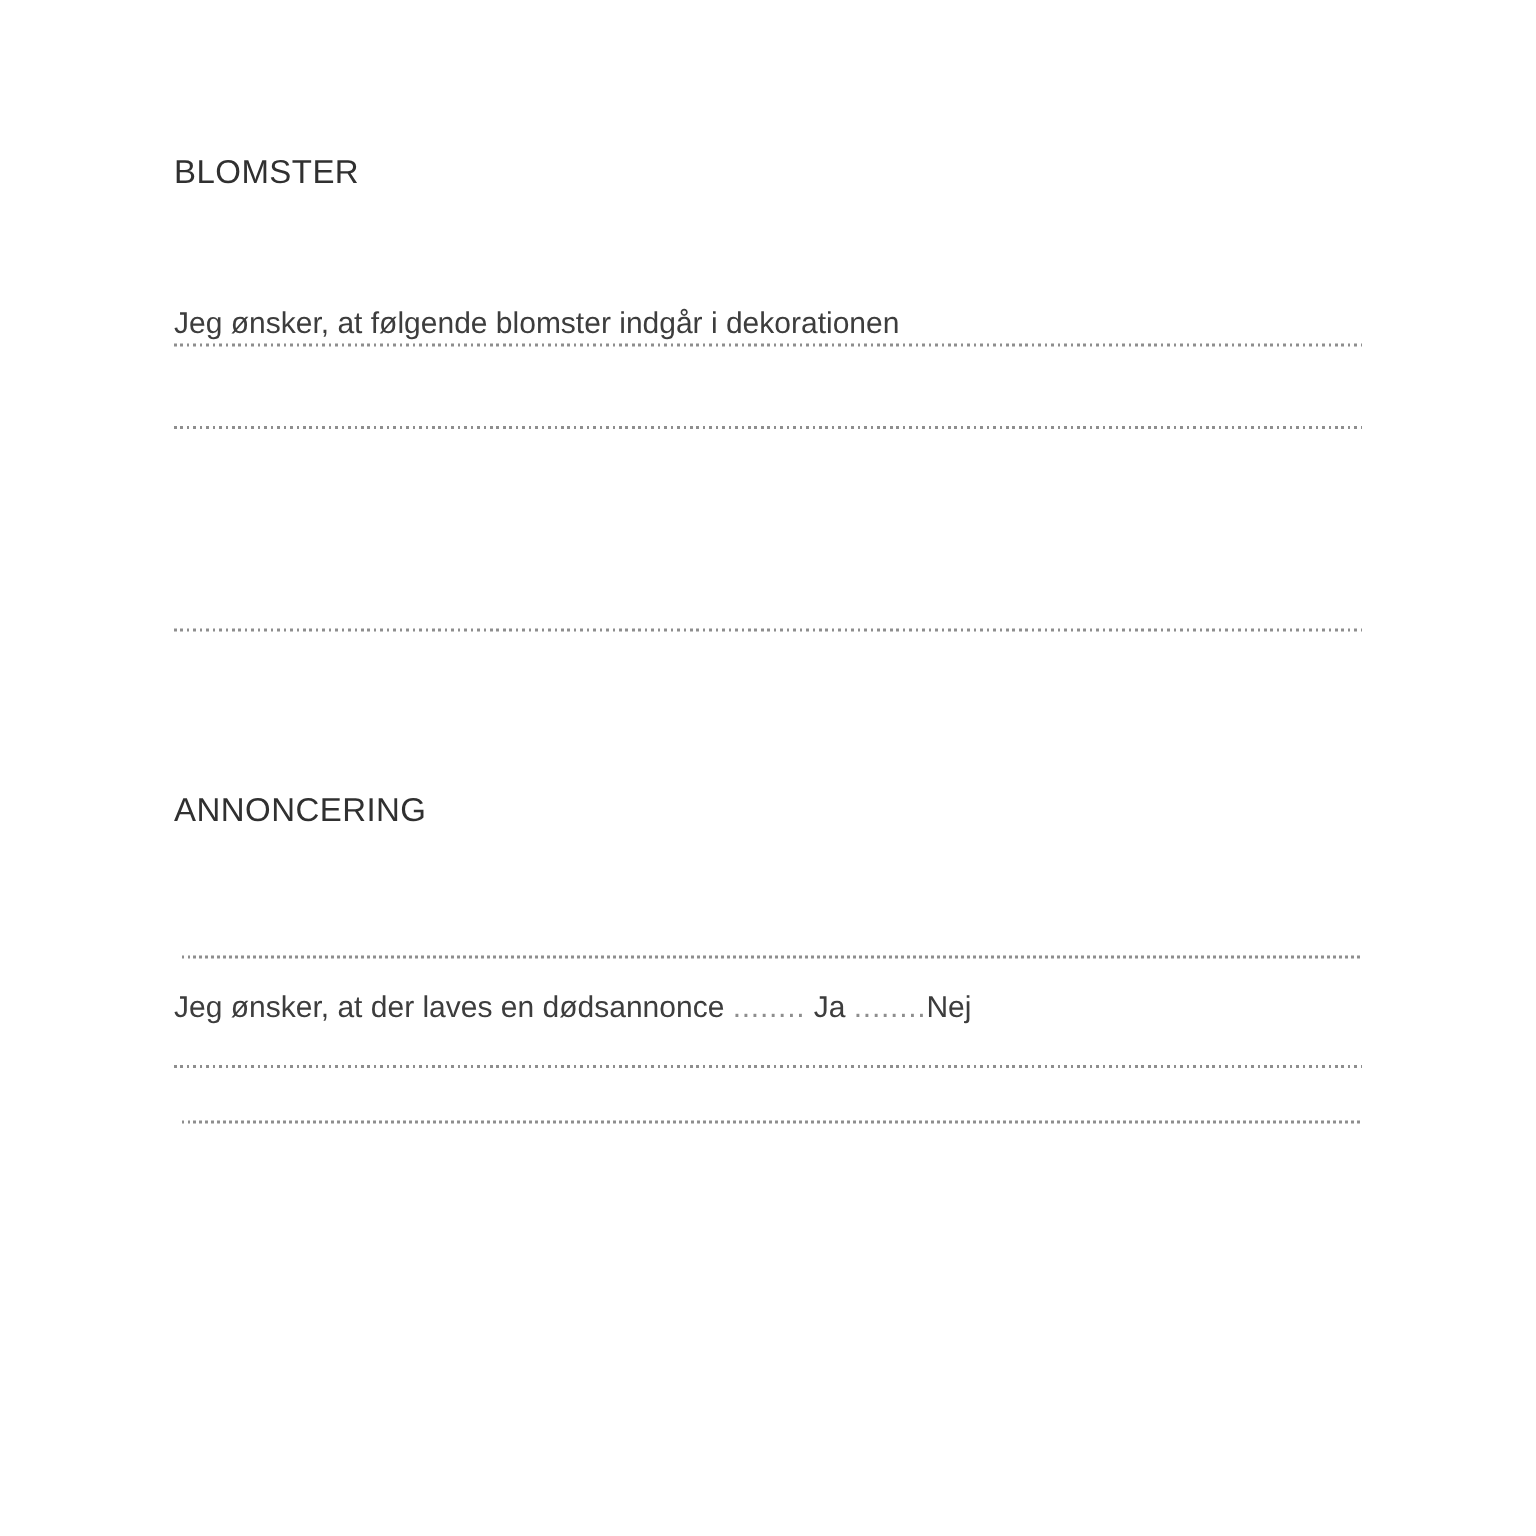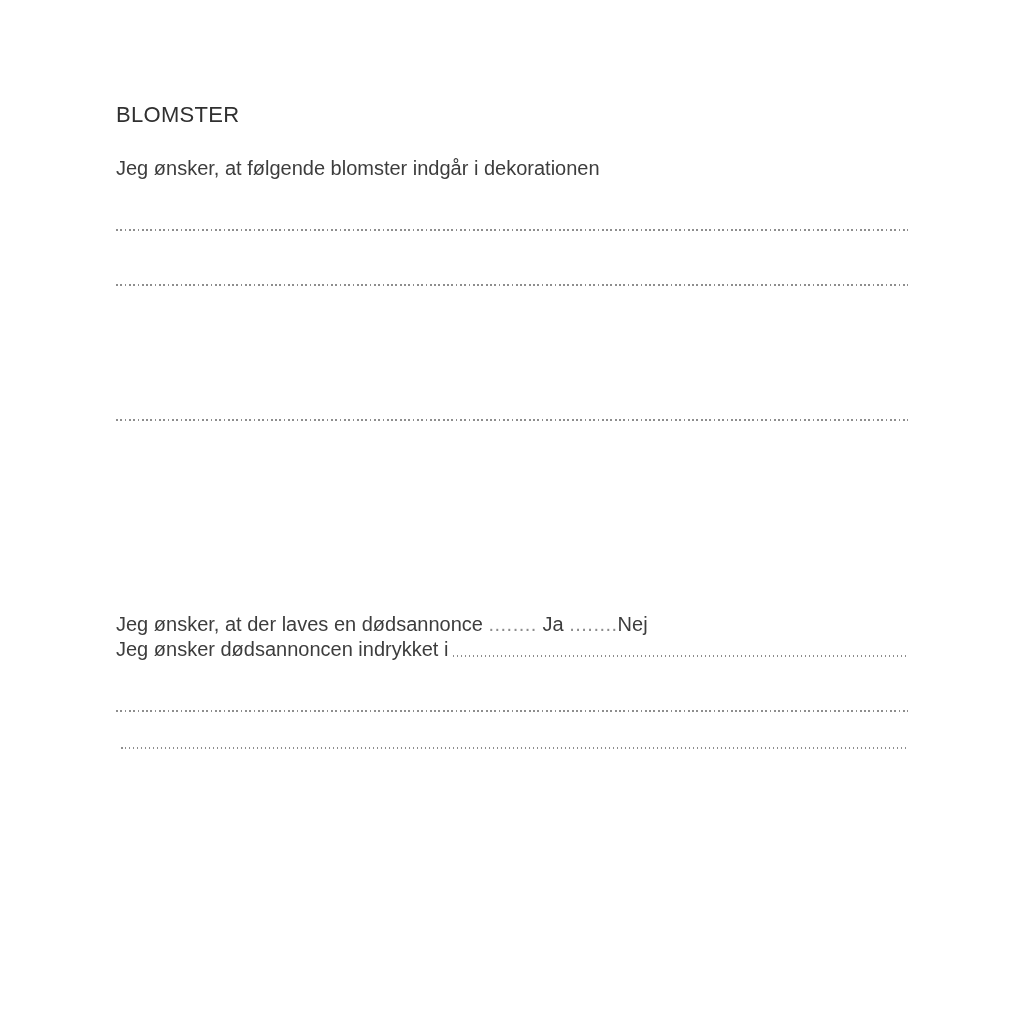--- a/index.html
+++ b/index.html
@@ -27,20 +27,21 @@
     white-space: nowrap;
   }
   .bodytext {
     position: absolute;
     left: 116px;
     font-size: 20px;
     line-height: 24px;
     font-weight: 400;
     color: #3d3d3d;
     white-space: nowrap;
+    margin-top: 48px;
   }
   .dotline {
     position: absolute;
     left: 116px;
     right: 116px;
     height: 2px;
     background-image: repeating-linear-gradient(90deg,
       #8e8e8e 0px, #8e8e8e 1.7px, transparent 1.7px, transparent 4.3px);
   }
   .leader-row {
@@ -79,27 +80,27 @@
 
   <div class="bodytext" style="top:156px">Jeg ønsker, at følgende blomster indgår i dekorationen</div>
 
   <div class="dotline" style="top:229px"></div>
 
   <div class="dotline" style="top:284px"></div>
 
 
   <div class="dotline" style="top:419px"></div>
 
+  <div class="heading" style="top:527px">ANNONCERING</div>
 
   <div class="bodytext" style="top:612px">
     <span>Jeg ønsker, at der laves en dødsannonce</span><span> </span><span class="inline-dots">........</span><span> </span><span>Ja</span><span> </span><span class="inline-dots">........</span><span>Nej</span>
   </div>
 
   <div class="leader-row" style="top:637px">
-    <span class="label">Jeg ønsker dødsannoncen indrykket i</span>
     <span class="leader-fill"></span>
   </div>
 
   <div class="dotline" style="top:710px"></div>
 
   <div class="leader-row" style="top:747px">
     <span class="leader-fill"></span>
   </div>
 
   <div class="dotline" style="top:811px"></div>

